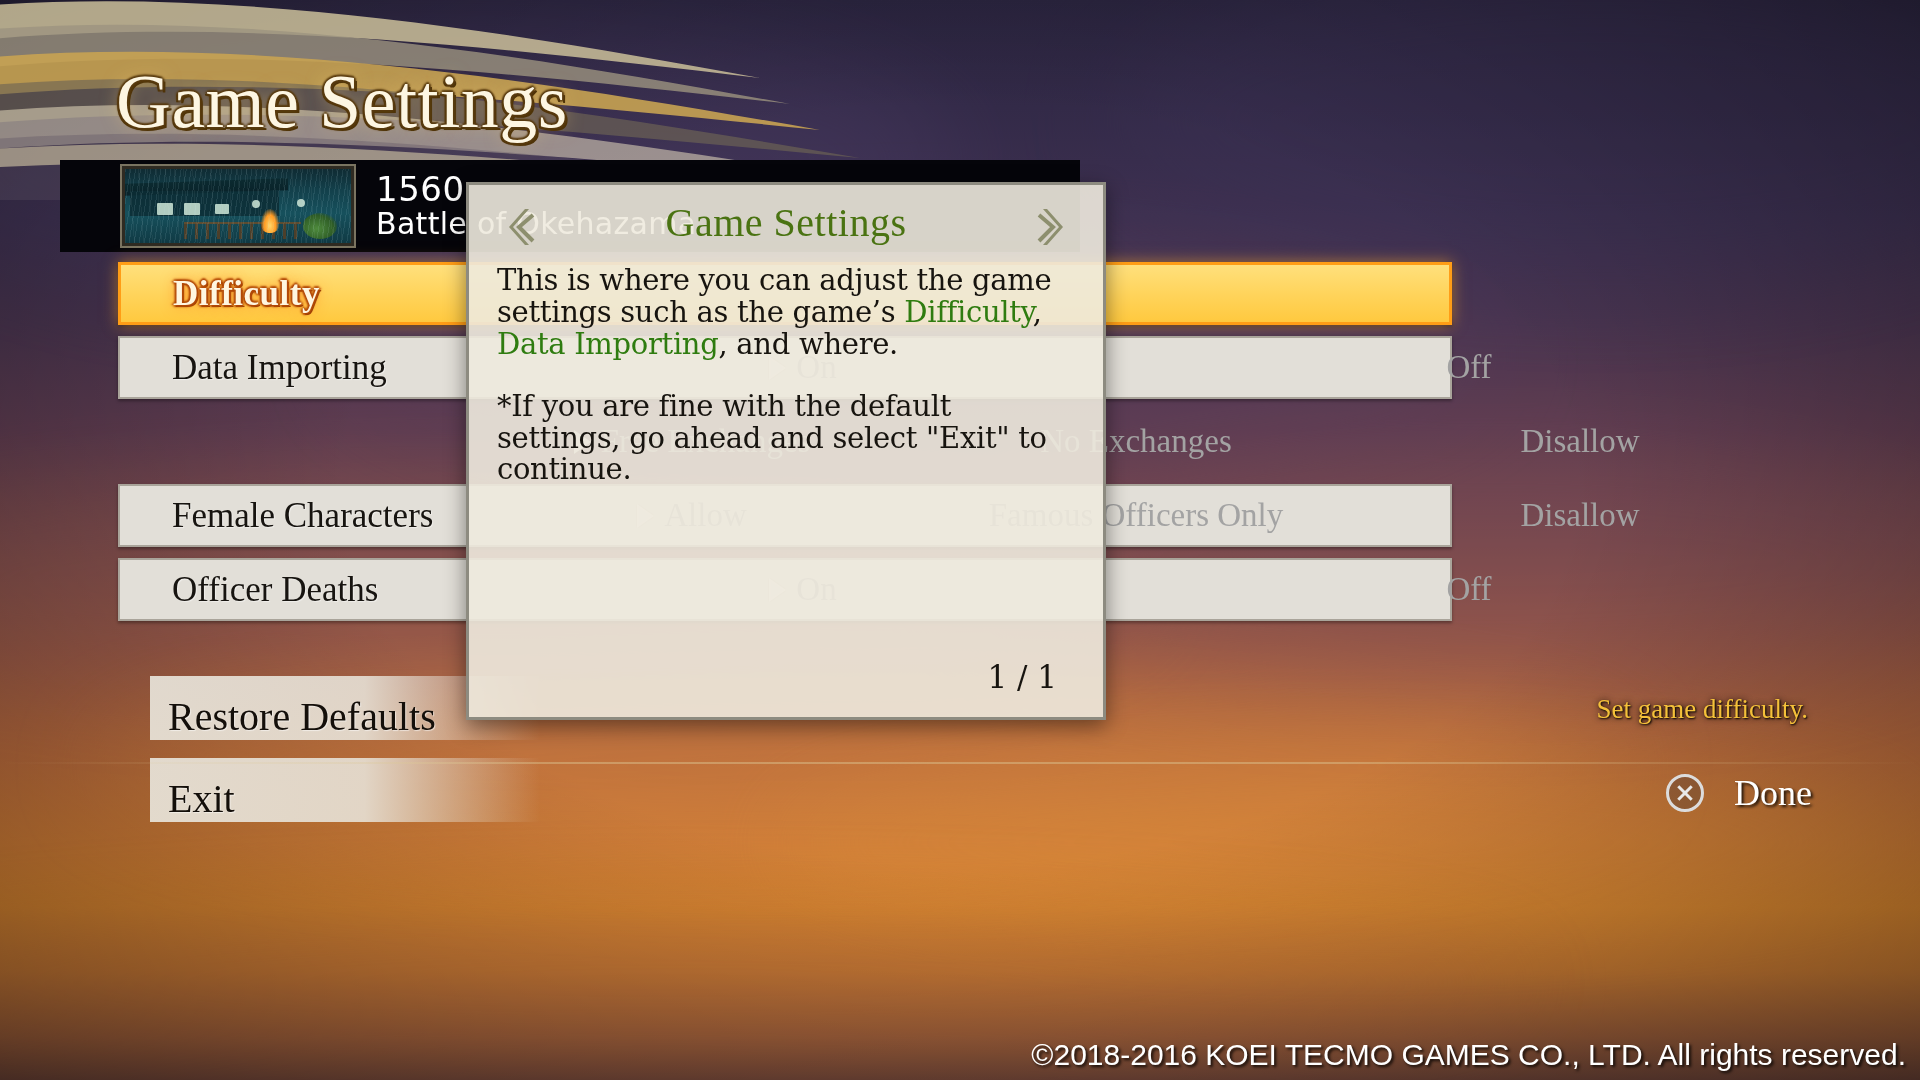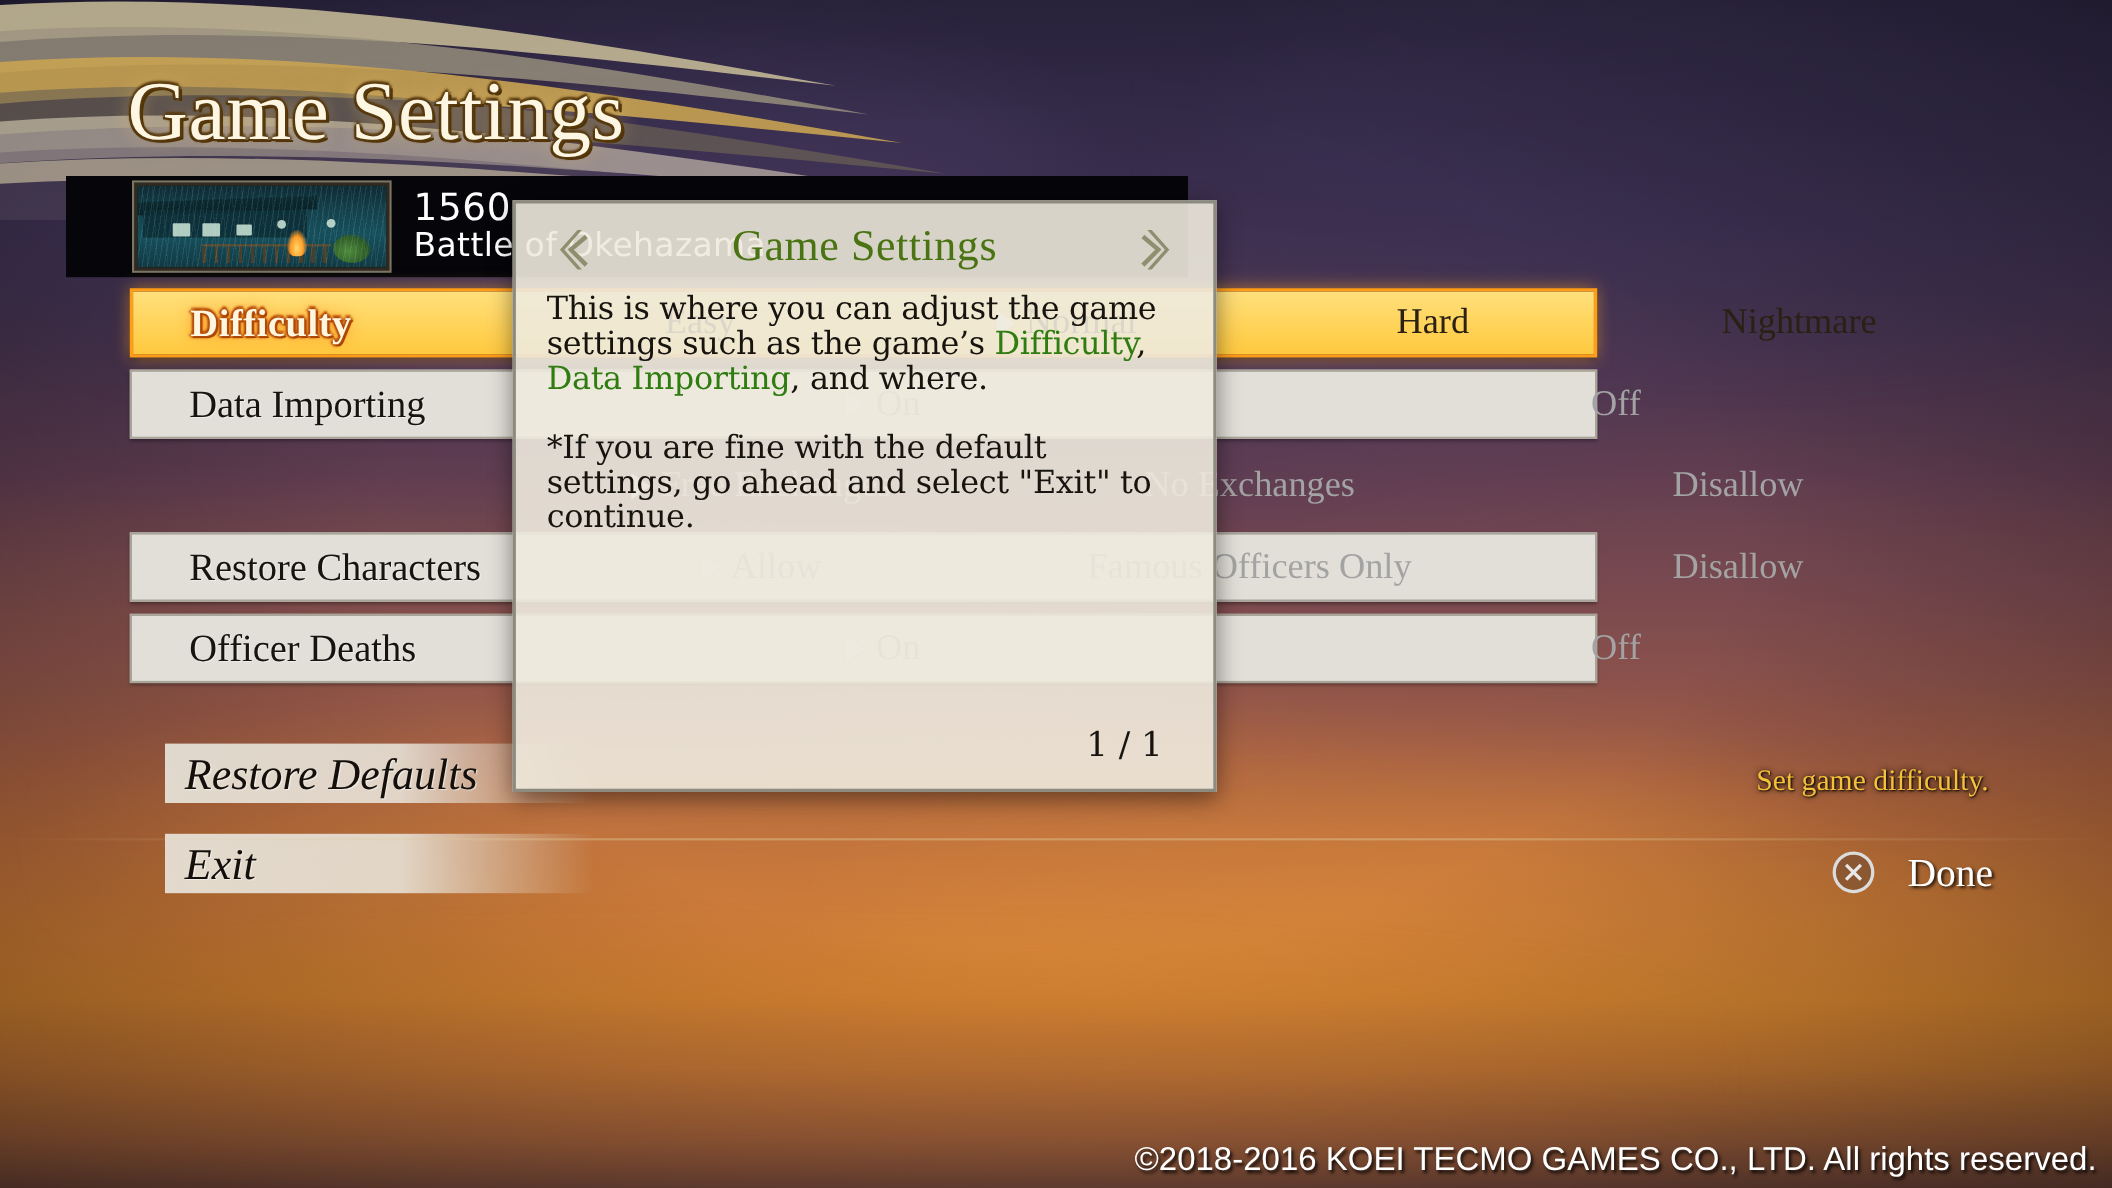--- a/index.html
+++ b/index.html
@@ -164,23 +164,23 @@
     border-left:17px solid rgba(255,255,255,.75);
     border-top:12px solid transparent;
     border-bottom:12px solid transparent;
     filter:drop-shadow(0 0 1px rgba(120,100,60,.6));
   }
   .srow.selected .opt .caret { border-left-color:rgba(255,255,255,.9); }
   .opt.current { font-weight:normal; }
 
   
   .abtn {
-    position:absolute; left:150px; height:54px; width:390px;
+    position:absolute; left:150px; height:64px; width:390px;
     background:linear-gradient(to right, rgba(232,228,218,.92) 0%, rgba(232,228,218,.88) 55%, rgba(232,228,218,0) 100%);
-    display:flex; align-items:center;font-style:italic;
+    display:flex; align-items:flex-end;
   }
   .abtn-label {
     font-size:40px; color:#140f0a; padding-left:18px;
     text-shadow:1px 1px 1px rgba(255,255,255,.55);
   }
   #btn-restore { top:676px; }
   #btn-exit { top:758px; }
 
   
   #hint {
@@ -310,35 +310,20 @@
     <div id="scenario-year">1560</div>
     <div id="scenario-name">Battle of Okehazama</div>
   </div>
 </div>
 
 <div id="settings">
     <div class="srow selected">
       <div class="srow-inner">
         <span class="srow-label">Difficulty</span>
       </div>
-      <div class="opts">
-        <div class="opt">
-          <span>Easy</span>
-        </div>
-        <div class="opt current">
-          <span class="caret"></span>
-          <span>Normal</span>
-        </div>
-        <div class="opt">
-          <span>Hard</span>
-        </div>
-        <div class="opt">
-          <span>Nightmare</span>
-        </div>
-      </div>
     </div>
     <div class="srow">
       <div class="srow-inner">
         <span class="srow-label">Data Importing</span>
       </div>
       <div class="opts">
         <div class="opt current">
           <span class="caret"></span>
           <span>On</span>
         </div>
@@ -356,21 +341,21 @@
         <div class="opt">
           <span>No Exchanges</span>
         </div>
         <div class="opt">
           <span>Disallow</span>
         </div>
       </div>
     </div>
     <div class="srow">
       <div class="srow-inner">
-        <span class="srow-label">Restore Characters</span>
+        <span class="srow-label">Female Characters</span>
       </div>
       <div class="opts">
         <div class="opt current">
           <span class="caret"></span>
           <span>Allow</span>
         </div>
         <div class="opt">
           <span>Famous Officers Only</span>
         </div>
         <div class="opt">

